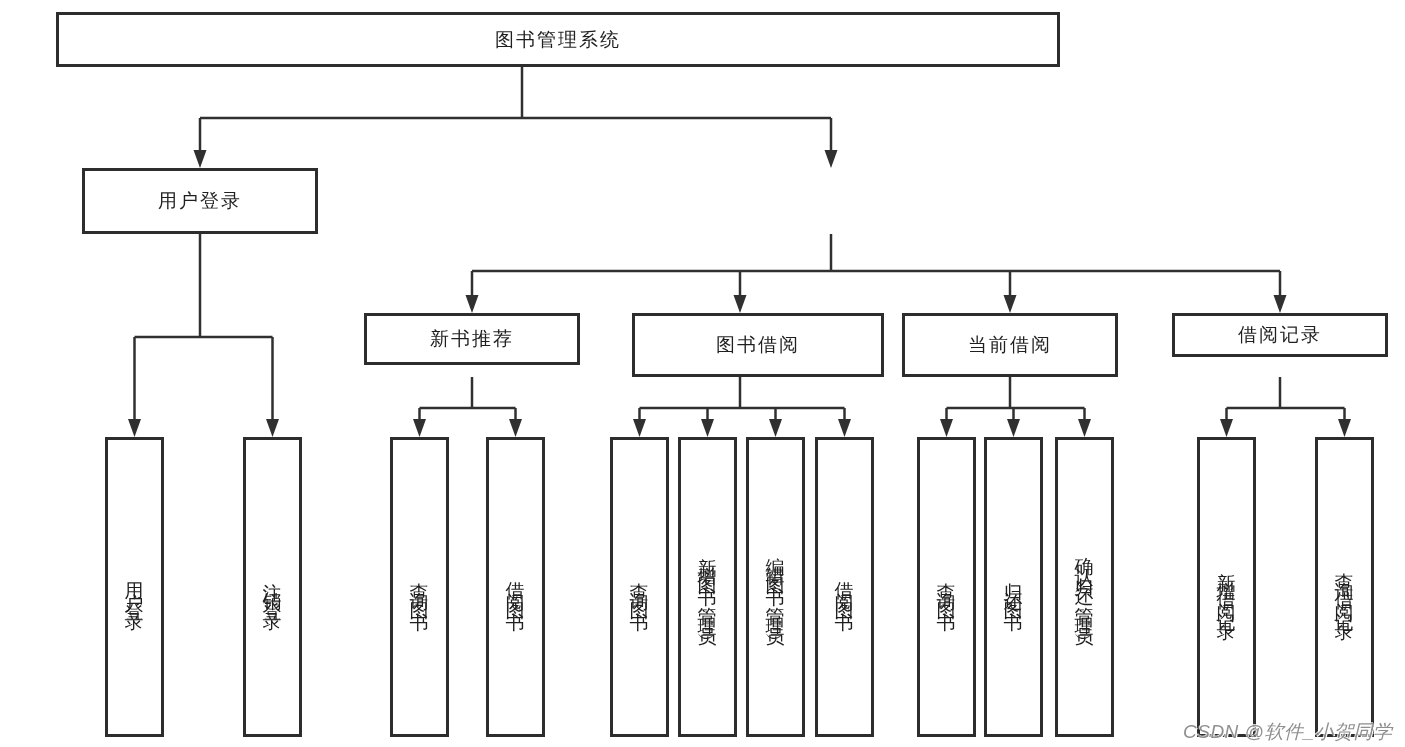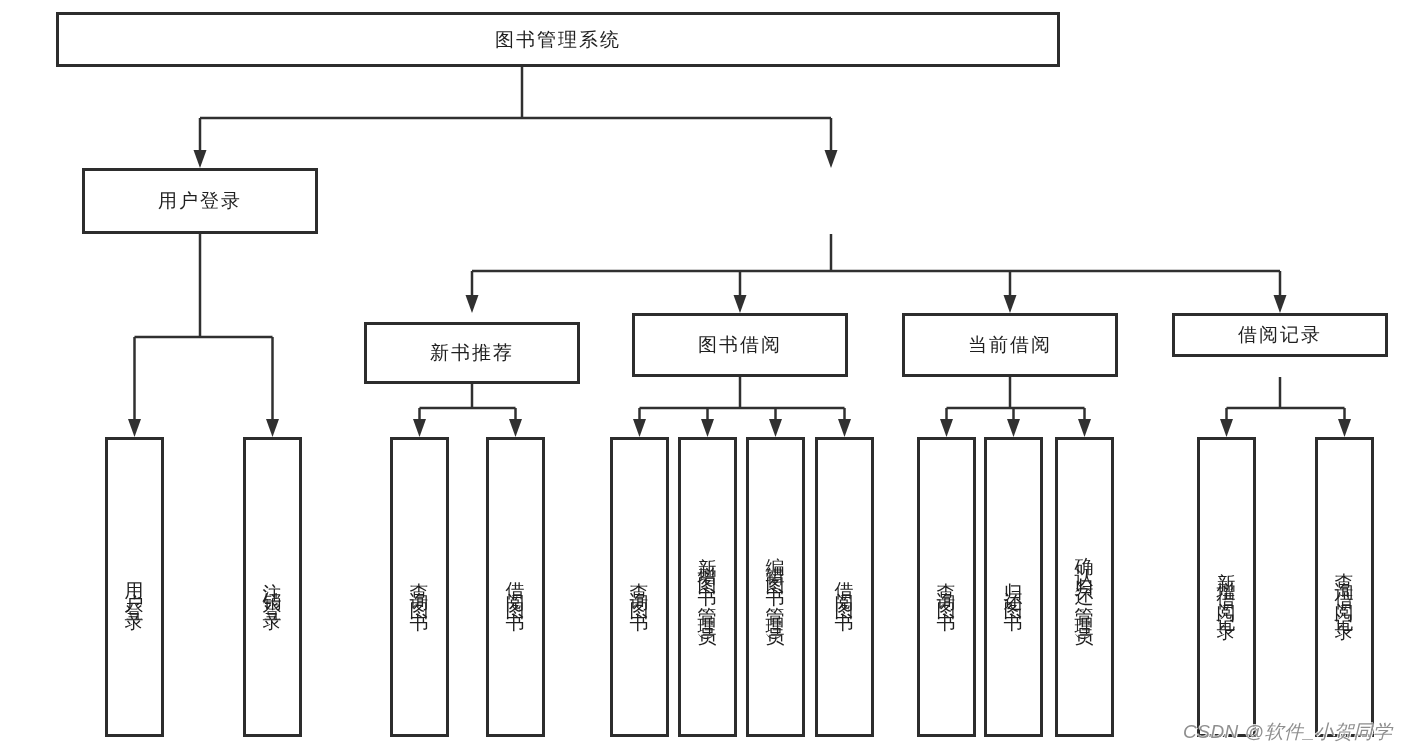--- a/index.html
+++ b/index.html
@@ -121,22 +121,22 @@
       <polygon points="1078,419 1091,419 1084.5,437"></polygon>
       <polygon points="1220,419 1233,419 1226.5,437"></polygon>
       <polygon points="1338,419 1351,419 1344.5,437"></polygon>
     </g>
   </svg>
 
   <div class="node hnode" style="left:20px; top:12px; width:1004px; height:55px;margin-left:36px;">图书管理系统</div>
 
   <div class="node hnode" style="left:82px; top:168px; width:236px; height:66px;">用户登录</div>
 
-  <div class="node hnode" style="left:364px; top:322px; width:216px; height:62px;">新书推荐</div>
-  <div class="node hnode" style="left:632px; top:313px; width:216px; height:64px;">图书借阅</div>
+  <div class="node hnode" style="left:364px; top:313px; width:216px; height:52px;">新书推荐</div>
+  <div class="node hnode" style="left:632px; top:313px; width:252px; height:64px;">图书借阅</div>
   <div class="node hnode" style="left:902px; top:313px; width:216px; height:64px;">当前借阅</div>
   <div class="node hnode" style="left:1172px; top:313px; width:216px; height:44px;">借阅记录</div>
 
   <div class="node vnode" style="left:105px;">
     <span class="vlabel">用户登录</span>
   </div>
   <div class="node vnode" style="left:243px;">
     <span class="vlabel">注销登录</span>
   </div>
 

